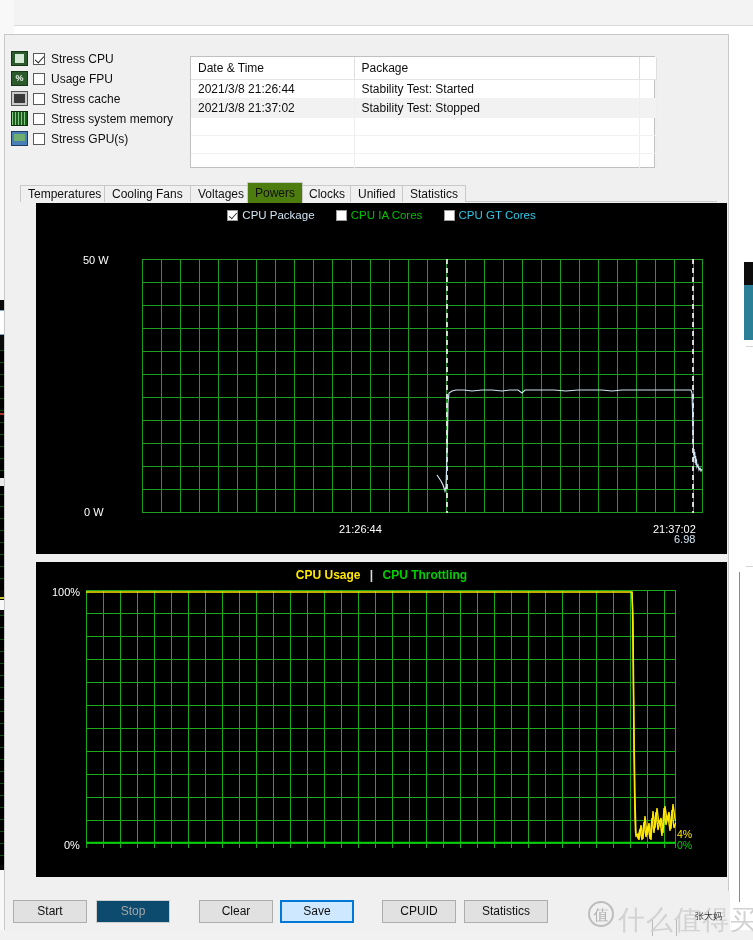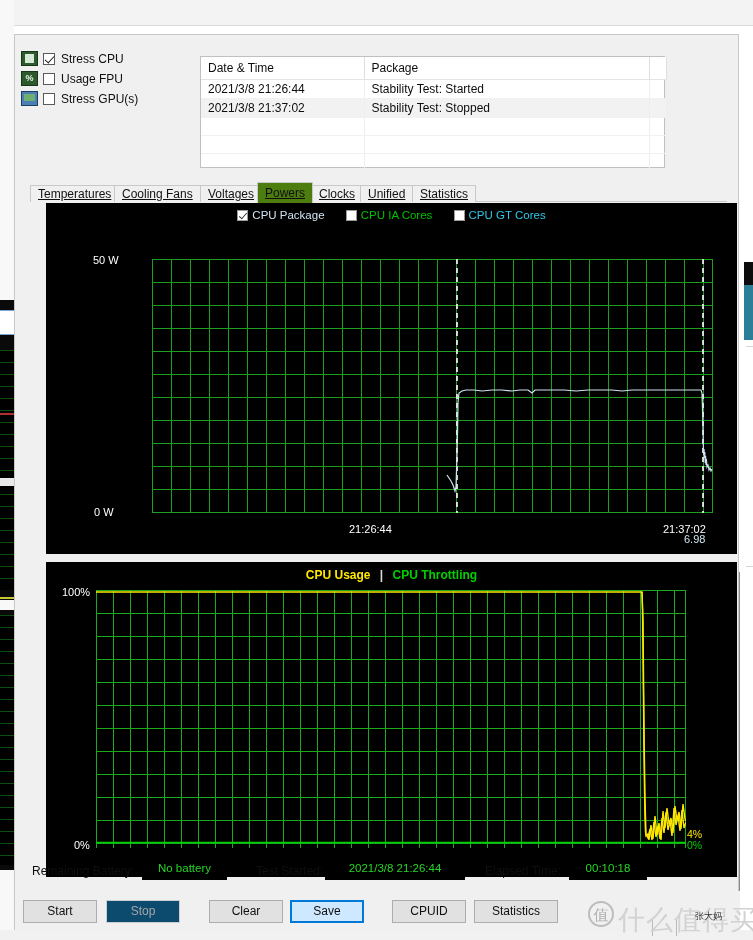--- a/index.html
+++ b/index.html
@@ -31,21 +31,21 @@
   .bg-rightline { position:absolute; left:739px; top:572px; width:1px; height:330px; background:#8a8a8a; }
   .bg-rightline2 { position:absolute; left:746px; top:346px; width:7px; height:1px; background:#d7d7d7; }
   .bg-rightline3 { position:absolute; left:746px; top:566px; width:7px; height:1px; background:#d7d7d7; }
   .bg-topstrip { position:absolute; left:0; top:0; width:753px; height:26px; background:#f3f3f3; }
   .bg-topstrip-line { position:absolute; left:0; top:25px; width:753px; height:1px; background:#dcdcdc; }
   .bg-leftstrip { position:absolute; left:0; top:0; width:14px; height:940px; background:#f8f8f8; }
   .bg-botstrip { position:absolute; left:0; top:930px; width:753px; height:10px; background:#f1f1f1; }
 
   
   #win {
-    position: absolute; left: 14px; top: 34px; width: 725px; height: 896px;
+    position: absolute; left: 4px; top: 34px; width: 725px; height: 896px;
     background: #f0f0f0; border: 1px solid #c8c8c8;
   }
 
   
   .stress-list { position: absolute; left: 6px; top: 14px; width: 175px; }
   .stress-row { display: flex; align-items: center; height: 19px; margin-bottom: 1px; }
   .sicon { width: 17px; height: 15px; margin-right: 5px; flex: none; position: relative; }
   .chk {
     width: 12px; height: 12px; border: 1px solid #5a5a5a; background: #fff;
     margin-right: 6px; flex: none; position: relative;
@@ -88,21 +88,20 @@
   .col-a { width: 163px; } .col-b { width: 285px; } .col-c { width: 17px; }
 
   
   .tabs { position: absolute; left: 15px; top: 147px; width: 697px; height: 20px; }
   .tabstrip-line { position:absolute; left:15px; top:166px; width:697px; height:1px; background:#c9c9c9; }
   .tab {
     position: absolute; top: 3px; height: 17px; padding: 0 7px;
     font-size: 12px; color: #101010; line-height: 17px;
     background: #f0f0f0; border: 1px solid #c9c9c9; border-bottom: none;
     white-space: nowrap;
-    text-decoration: underline;
   }
   .tab.active {
     top: 0px; height: 21px; line-height: 20px; background: #4d7c0f;
     border-color: #c9c9c9; font-weight: normal; z-index: 3;
   }
 
   
   .graph-panel { position: absolute; background: #000; }
   #powerPanel { left: 31px; top: 168px; width: 691px; height: 351px; }
   #usagePanel { left: 31px; top: 527px; width: 691px; height: 315px; }
@@ -191,20 +190,30 @@
     <div class="stress-list">
       <div class="stress-row">
         <span class="sicon ico-cpu"></span>
         <span class="chk on"></span>
         <span class="stress-label">Stress CPU</span>
       </div>
       <div class="stress-row">
         <span class="sicon ico-fpu">%</span>
         <span class="chk"></span>
         <span class="stress-label">Usage FPU</span>
+      </div>
+      <div class="stress-row">
+        <span class="sicon ico-cache"></span>
+        <span class="chk"></span>
+        <span class="stress-label">Stress cache</span>
+      </div>
+      <div class="stress-row">
+        <span class="sicon ico-mem"></span>
+        <span class="chk"></span>
+        <span class="stress-label">Stress system memory</span>
       </div>
       <div class="stress-row">
         <span class="sicon ico-gpu"></span>
         <span class="chk"></span>
         <span class="stress-label">Stress GPU(s)</span>
       </div>
     </div>
 
     <div class="logtable">
       <table>
@@ -409,28 +418,20 @@
           </g>
 
           <line x1="0" y1="252.5" x2="590" y2="252.5" stroke="#00d000" stroke-width="1.6"></line>
 
           <polyline fill="none" stroke="#ffe800" stroke-width="1.4" points="0,2 60,2 120,2 180,2 240,2 300,2 360,2 420,2 480,2 520,2 540,2 546,2 547,30 548,140 549,210 550,244 552,248 554,239 556,250 558,232 560,247 562,236 564,249 566,228 568,243 570,222 572,240 574,231 576,246 578,218 580,235 582,226 584,241 586,220 588,238 590,232"></polyline>
           <polyline fill="none" stroke="#ffe800" stroke-width="1.4" points="546,2 546.5,20 547,60 547.5,110 548,160 548.5,200 549,228 549.5,242 550,246 552,244 553,250 555,235 557,249 559,226 561,245 563,233 565,250 567,221 569,238 571,218 573,234 575,228 577,243 579,216 581,230 583,222 585,239 587,214 589,229 590,231"></polyline>
         </svg>
       </div>
     </div>
 
-    <div class="statusbar">
-      <div class="slabel" style="left:17px;">Remaining Battery:</div>
-      <div class="sval" style="left:127px; width:85px;">No battery</div>
-      <div class="slabel" style="left:241px;">Test Started:</div>
-      <div class="sval" style="left:310px; width:140px;">2021/3/8 21:26:44</div>
-      <div class="slabel" style="left:470px;">Elapsed Time:</div>
-      <div class="sval" style="left:554px; width:78px;">00:10:18</div>
-    </div>
 
     <div class="winbottomline"></div>
     <div class="btnbar">
       <div class="btn" style="left:8px;   width:74px;">Start</div>
       <div class="btn disabled" style="left:91px;  width:74px;">Stop</div>
       <div class="btn" style="left:194px; width:74px;">Clear</div>
       <div class="btn focus" style="left:275px; width:74px;">Save</div>
       <div class="btn" style="left:377px; width:74px;">CPUID</div>
       <div class="btn" style="left:459px; width:84px;">Statistics</div>
     </div>

